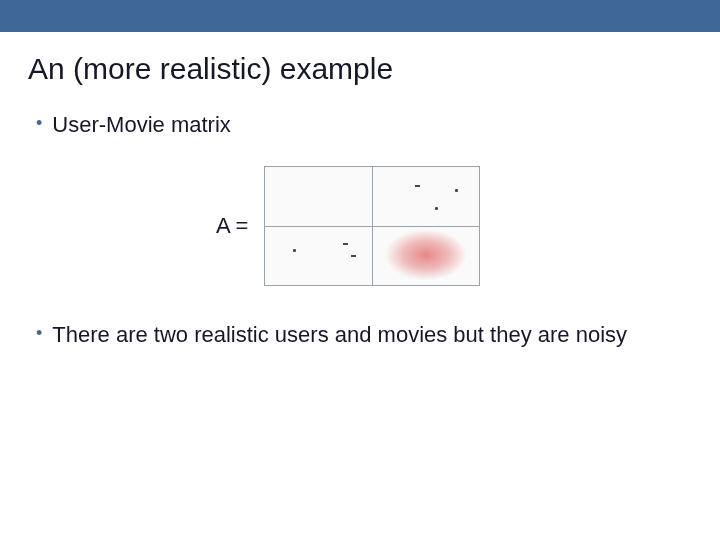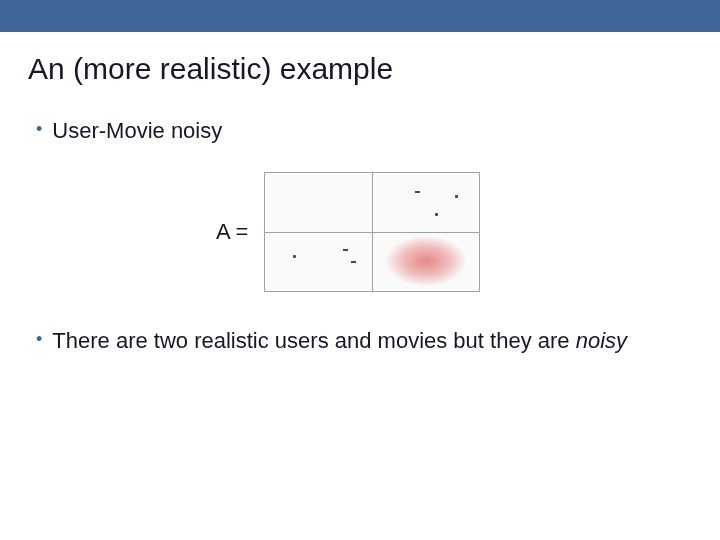--- a/index.html
+++ b/index.html
@@ -14,21 +14,21 @@
   }
 
   .top-bar {
     width: 720px;
     height: 32px;
     background: #3f6797;
   }
 
   .title {
     font-size: 30px;
-    margin: 20px 0 30px 28px;
+    margin: 20px 0 24px 28px;
     font-weight: 400;
   }
 
   .bullets {
     margin-left: 36px;
     font-size: 22px;
     line-height: 1.35;
   }
 
   .bullet {
@@ -123,35 +123,34 @@
     border-radius: 1px;
   }
   .dash {
     position: absolute;
     width: 5px;
     height: 2px;
     background: #474747;
   }
 
   .italic-word {
-    font-style: italic;
   }
 </style>
 </head>
 <body>
 
 <div class="top-bar"></div>
 
 <h1 class="title">An (more realistic) example</h1>
 
 <div class="bullets">
 
   <div class="bullet">
     <span class="dot">•</span>
-    <span class="text">User-Movie noisy</span>
+    <span class="text">User-Movie matrix</span>
   </div>
 
   <div class="matrix-row">
     <span class="matrix-label">A =</span>
     <div class="matrix">
       <div class="blob"></div>
 
       <span class="dash" style="left:150px; top:18px;"></span>
       <span class="speck" style="left:190px; top:22px;"></span>
       <span class="speck" style="left:170px; top:40px;"></span>

